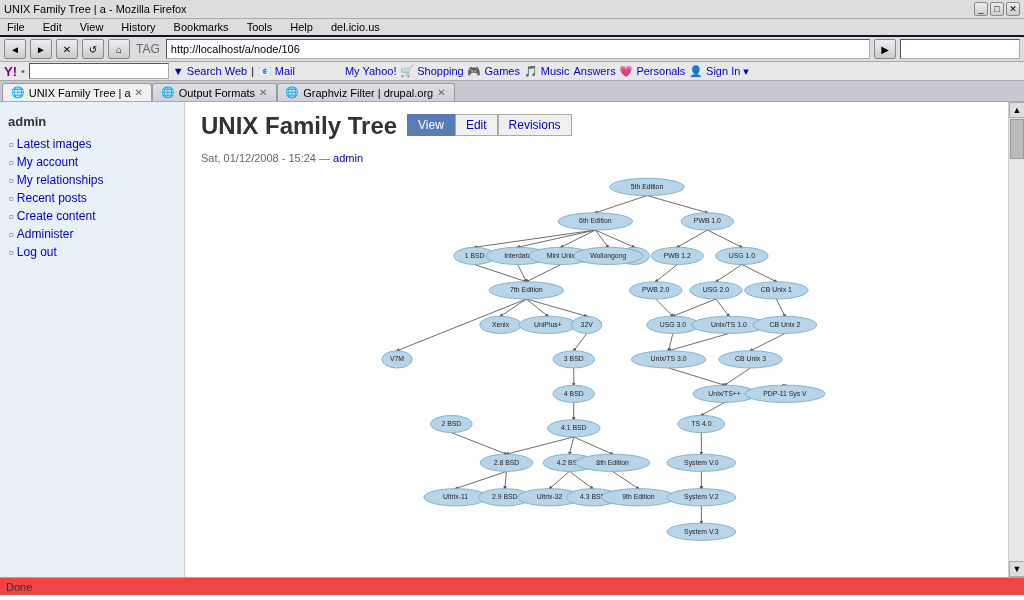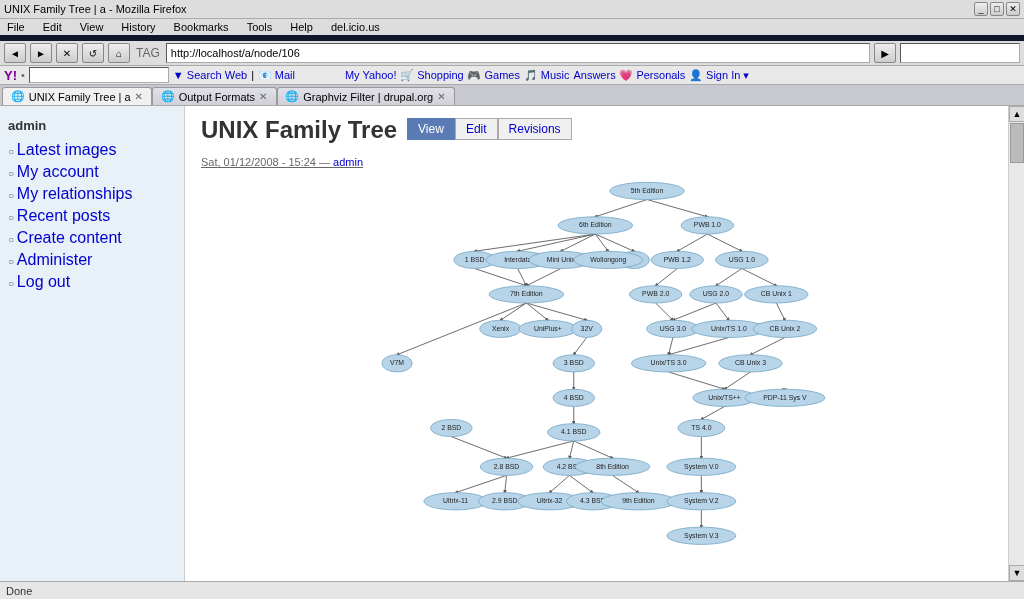--- a/index.html
+++ b/index.html
@@ -20,21 +20,21 @@
     .browser-controls { display: flex; gap: 2px; align-items: center; }
     .browser-btn {
       width: 14px; height: 14px; border-radius: 2px;
       border: 1px solid #888; background: linear-gradient(#eee, #ccc);
       display: flex; align-items: center; justify-content: center; font-size: 9px; cursor: pointer;
     }
     .menubar {
       background: #ddd;
       padding: 1px 4px;
       font-size: 11px;
-      border-bottom: 6px solid #0f172a;
+      border-bottom: 2px solid #0f172a;
       display: flex; gap: 12px;
     }
     .menubar span { cursor: pointer; padding: 1px 3px; }
     .navbar {
       background: #ddd;
       padding: 2px 4px;
       border-bottom: 1px solid #aaa;
       display: flex; align-items: center; gap: 4px;
     }
     .nav-btn {
@@ -79,58 +79,58 @@
       padding: 8px 0;
       overflow-y: auto;
     }
     .sidebar-username {
       font-weight: bold; font-size: 13px;
       padding: 4px 8px 6px;
       color: #333;
     }
     .sidebar-item {
       padding: 2px 12px 2px 20px;
-      font-size: 16px;
+      font-size: 12px;
       color: #00c;
       cursor: pointer;
     }
     .sidebar-item::before { content: '○ '; color: #666; margin-left: -12px; font-size: 10px; }
 
     
     .content {
       flex: 1; overflow-y: auto; padding: 10px 16px;
       background: #fff;
     }
     .page-title { font-size: 24px; font-weight: bold; color: #333; margin-bottom: 6px; }
     .page-tabs { display: flex; gap: 0; margin-bottom: 8px; align-items: center; }
     .page-tab {
       padding: 3px 10px; font-size: 12px; cursor: pointer;
       border: 1px solid #aaa;
     }
     .page-tab.active { background: #5a7bb5; color: #fff; border-color: #5a7bb5; }
     .page-tab:not(.active) { background: #f0f0f0; color: #00c; }
-    .meta { font-size: 11px; color: #666; margin-bottom: 10px; text-decoration: underline; }
+    .meta { font-size: 11px; color: #666; margin-bottom: 10px; }
     .meta a { color: #00c; }
 
     
     .graph-container { position: relative; width: 780px; height: 500px; }
     svg.graph { width: 100%; height: 100%; }
 
     
     .scrollbar-area {
       width: 16px; background: #f0f0f0; border-left: 1px solid #ccc;
       display: flex; flex-direction: column;
     }
     .scroll-btn { width: 16px; height: 16px; background: #ddd; border: 1px solid #aaa; display: flex; align-items: center; justify-content: center; font-size: 9px; cursor: pointer; }
     .scroll-track { flex: 1; background: #e8e8e8; }
     .scroll-thumb { width: 14px; height: 40px; background: #bbb; border: 1px solid #999; margin: 1px; }
 
     
     .status-bar {
-      height: 18px; background: #e5e5e5; border-top: 1px solid #aaa;
+      height: 18px; background: #ef4444; border-top: 1px solid #aaa;
       font-size: 11px; display: flex; align-items: center; padding: 0 6px; color: #333;
     }
   </style>
 </head>
 <body>
 
 <div class="browser-titlebar">
   <div class="browser-titlebar-left">
     <span>UNIX Family Tree | a - Mozilla Firefox</span>
   </div>

